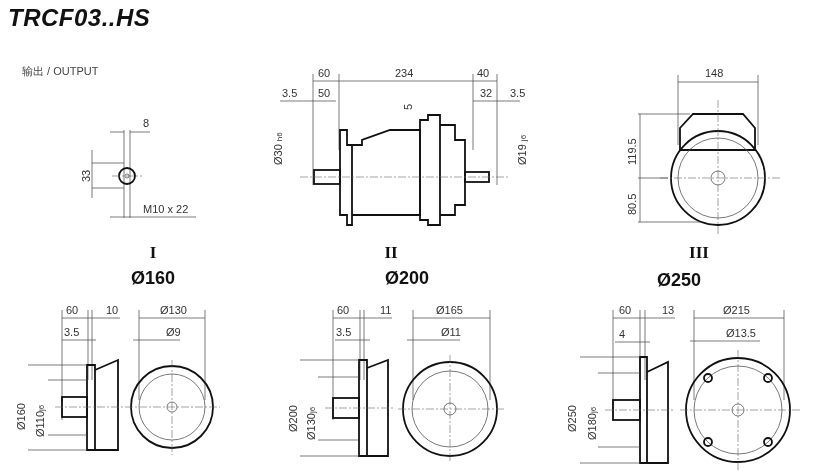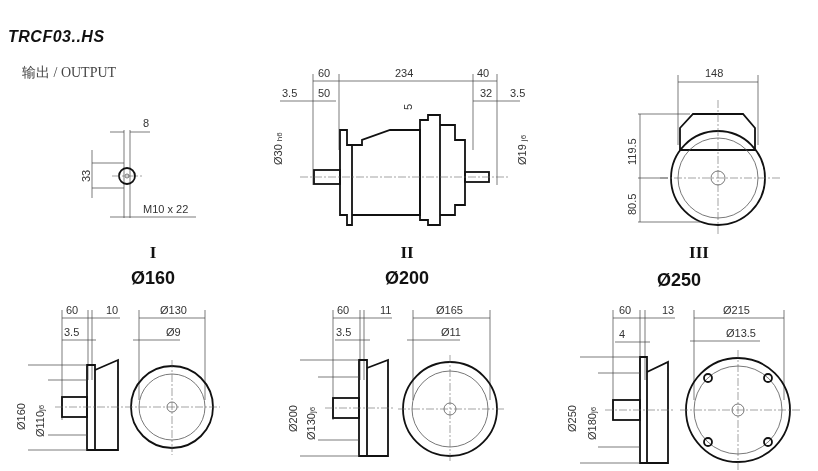--- a/index.html
+++ b/index.html
@@ -1,36 +1,36 @@
 <!DOCTYPE html>
 <html><head>
 <meta charset="utf-8">
 <style>
   html, body { margin:0; padding:0; background:#ffffff; }
   body { width:818px; height:471px; position:relative; overflow:hidden; font-family:"Liberation Sans", sans-serif; color:#222; }
-  .title { position:absolute; left:8px; top:28px; font-size:16px; font-weight:bold; font-style:italic; letter-spacing:0.5px; color:#111; font-family:"Liberation Sans", sans-serif; }
-  .subtitle { position:absolute; left:22px; top:64px; font-size:14px; color:#444; font-family:Liberation Serif, serif; }
+  .title { position:absolute; left:8px; top:4px; font-size:24px; font-weight:bold; font-style:italic; letter-spacing:0.5px; color:#111; font-family:"Liberation Sans", sans-serif; }
+  .subtitle { position:absolute; left:22px; top:64px; font-size:11px; color:#444; font-family:Liberation Sans, sans-serif; }
   .roman { position:absolute; font-family:"Liberation Serif", serif; font-size:17px; font-weight:bold; color:#111; text-align:center; width:60px; }
   .flange { position:absolute; font-family:"Liberation Sans", sans-serif; font-size:18px; font-weight:bold; color:#111; text-align:center; width:90px; }
   svg { position:absolute; left:0; top:0; }
   svg text { font-family:"Liberation Sans", sans-serif; font-size:11px; fill:#333; }
   .dim { stroke:#444; stroke-width:0.7; fill:none; }
   .thick { stroke:#111; stroke-width:1.8; fill:none; }
   .thin { stroke:#555; stroke-width:0.8; fill:none; }
   .center { stroke:#666; stroke-width:0.6; stroke-dasharray:8 2 2 2; fill:none; }
 </style>
 </head>
 <body>
 
 <div class="title">TRCF03..HS</div>
 <div class="subtitle">输出  / OUTPUT</div>
 
 <div class="roman" style="left:123px;top:243px;">I</div>
 <div class="flange" style="left:108px;top:268px;">Ø160</div>
-<div class="roman" style="left:377px;top:243px;">II</div>
+<div class="roman" style="left:361px;top:243px;">II</div>
 <div class="flange" style="left:362px;top:268px;">Ø200</div>
 <div class="roman" style="left:669px;top:243px;">III</div>
 <div class="flange" style="left:634px;top:270px;">Ø250</div>
 
 <svg width="818" height="471" viewBox="0 0 818 471">
 
   <g>
     <line class="dim" x1="124" y1="130" x2="124" y2="218"></line>
     <line class="dim" x1="130" y1="130" x2="130" y2="218"></line>
     <line class="dim" x1="110" y1="132" x2="124" y2="132"></line>

